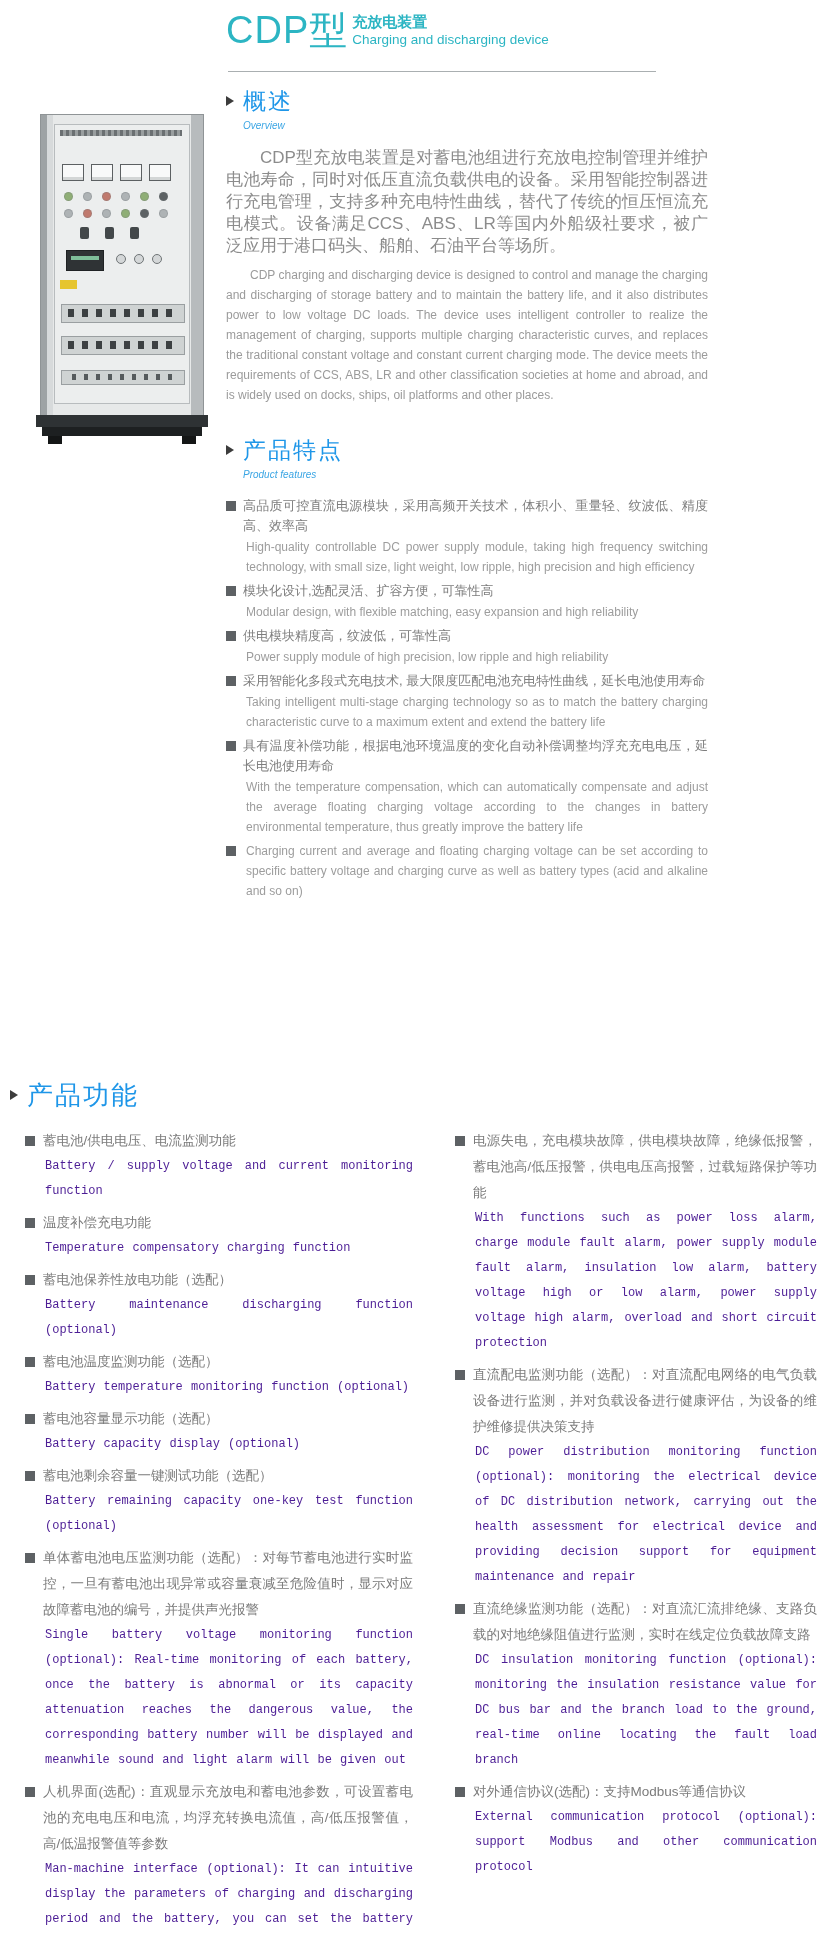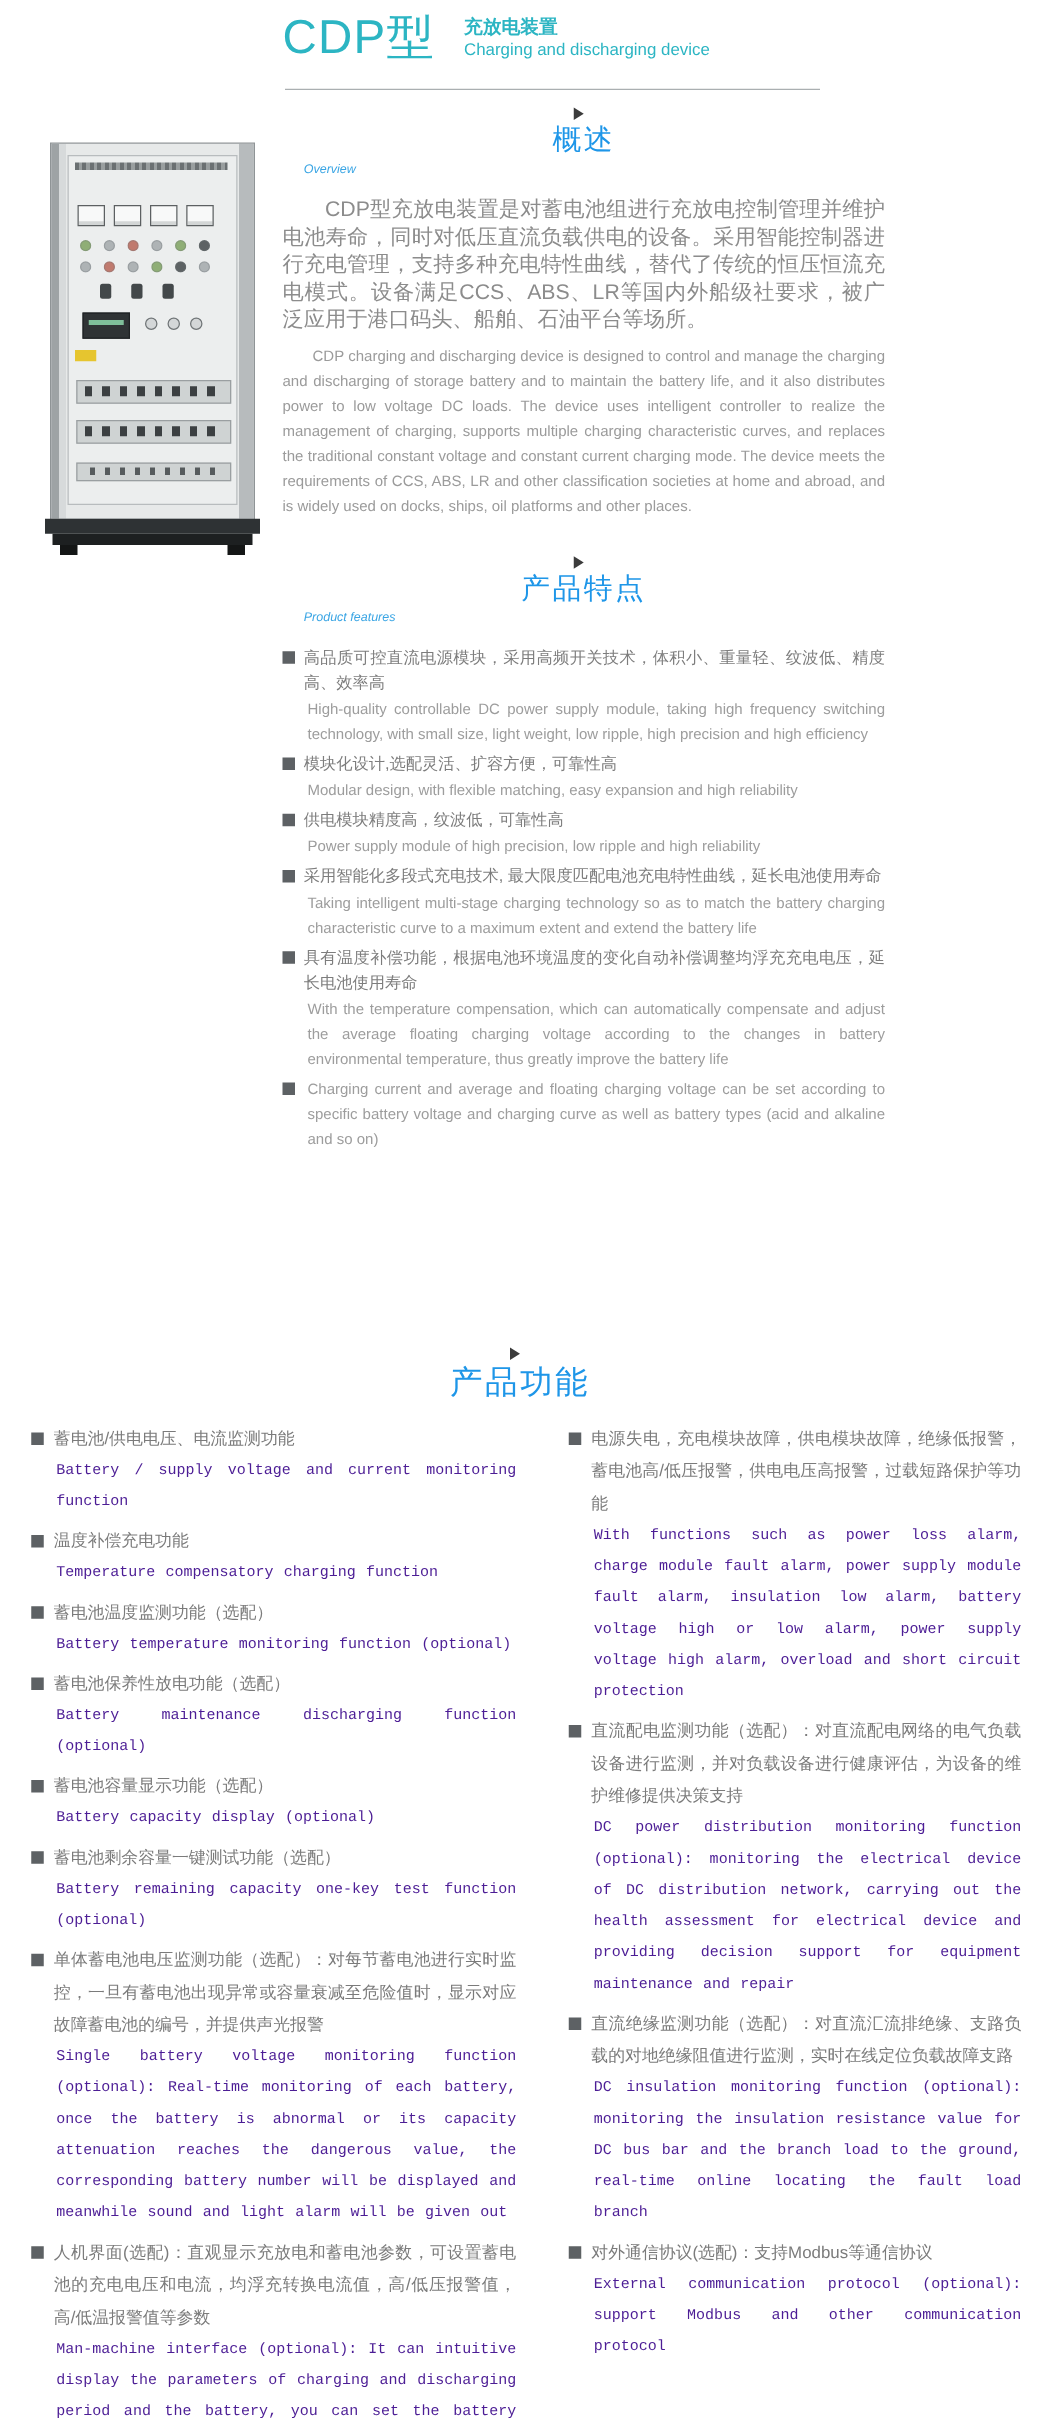--- a/index.html
+++ b/index.html
@@ -5,27 +5,27 @@
   html,body { margin:0; padding:0; }
   body {
     width:830px; height:1937px; background:#ffffff; position:relative;
     font-family:"Liberation Sans","DejaVu Sans",sans-serif;
     color:#8c8c8c; overflow:hidden;
   }
 
   
   .header-title { position:absolute; left:226px; top:8px; display:flex; align-items:flex-start; }
   .model { font-size:38px; line-height:44px; color:#2cb5c3; font-weight:400; letter-spacing:1px; }
-  .title-sub { margin-left:23px; padding-top:5px; }
+  .title-sub { margin-left:4px; padding-top:5px; }
   .title-cn { font-size:15px; font-weight:700; color:#2cb5c3; line-height:18px; }
   .title-en { font-size:13.5px; color:#2cb5c3; line-height:17px; }
   .divider { position:absolute; left:228px; top:71px; width:428px; height:1px; background:#aaafb1; }
 
   
-  .sec-head { display:flex; align-items:center;flex-direction:column; }
+  .sec-head { display:flex; align-items:center; }
   .tri { width:0; height:0; border-left:8px solid #3c3c3c; border-top:5px solid transparent;
          border-bottom:5px solid transparent; margin-right:9px; flex:0 0 auto; }
   .sec-head-cn { font-size:23px; color:#1e96e8; letter-spacing:2px; line-height:30px; }
   .sec-sub { margin-left:17px; font-size:10px; color:#3aa5e4; line-height:18px; margin-top:1px;font-style:italic; }
   .functions .sec-head-cn { font-size:26px; line-height:34px; }
 
   
   .col-right { position:absolute; left:226px; top:86px; width:482px; }
   .p-cn { margin:12px 0 0 0; font-size:17px; line-height:22px; text-align:justify;
           text-indent:2em; color:#8c8c8c; }
@@ -218,30 +218,30 @@
         <div class="func-zh">蓄电池/供电电压、电流监测功能</div>
         <div class="func-en">Battery / supply voltage and current monitoring function</div>
       </div>
       <div class="func">
         <span class="sq"></span>
         <div class="func-zh">温度补偿充电功能</div>
         <div class="func-en">Temperature compensatory charging function</div>
       </div>
       <div class="func">
         <span class="sq"></span>
+        <div class="func-zh">蓄电池保养性放电功能（选配）</div>
+        <div class="func-en">Battery maintenance discharging function (optional)</div>
+      </div>
+      <div class="func">
+        <span class="sq"></span>
         <div class="func-zh">蓄电池温度监测功能（选配）</div>
         <div class="func-en">Battery temperature monitoring function (optional)</div>
       </div>
       <div class="func">
         <span class="sq"></span>
-        <div class="func-zh">蓄电池保养性放电功能（选配）</div>
-        <div class="func-en">Battery maintenance discharging function (optional)</div>
-      </div>
-      <div class="func">
-        <span class="sq"></span>
         <div class="func-zh">蓄电池容量显示功能（选配）</div>
         <div class="func-en">Battery capacity display (optional)</div>
       </div>
       <div class="func">
         <span class="sq"></span>
         <div class="func-zh">蓄电池剩余容量一键测试功能（选配）</div>
         <div class="func-en">Battery remaining capacity one-key test function (optional)</div>
       </div>
       <div class="func">
         <span class="sq"></span>

